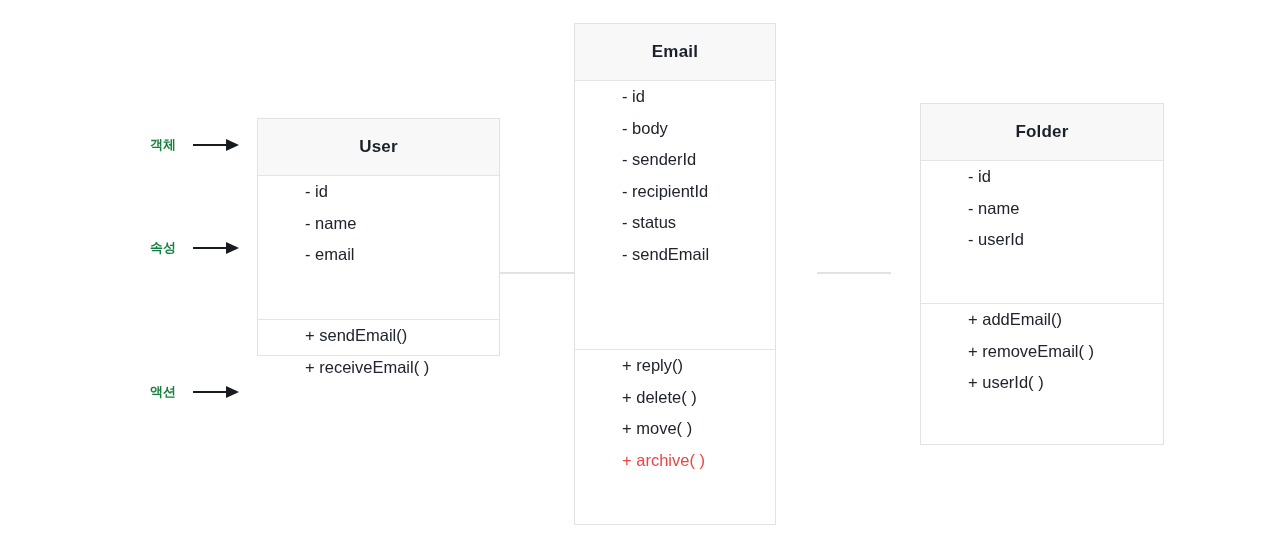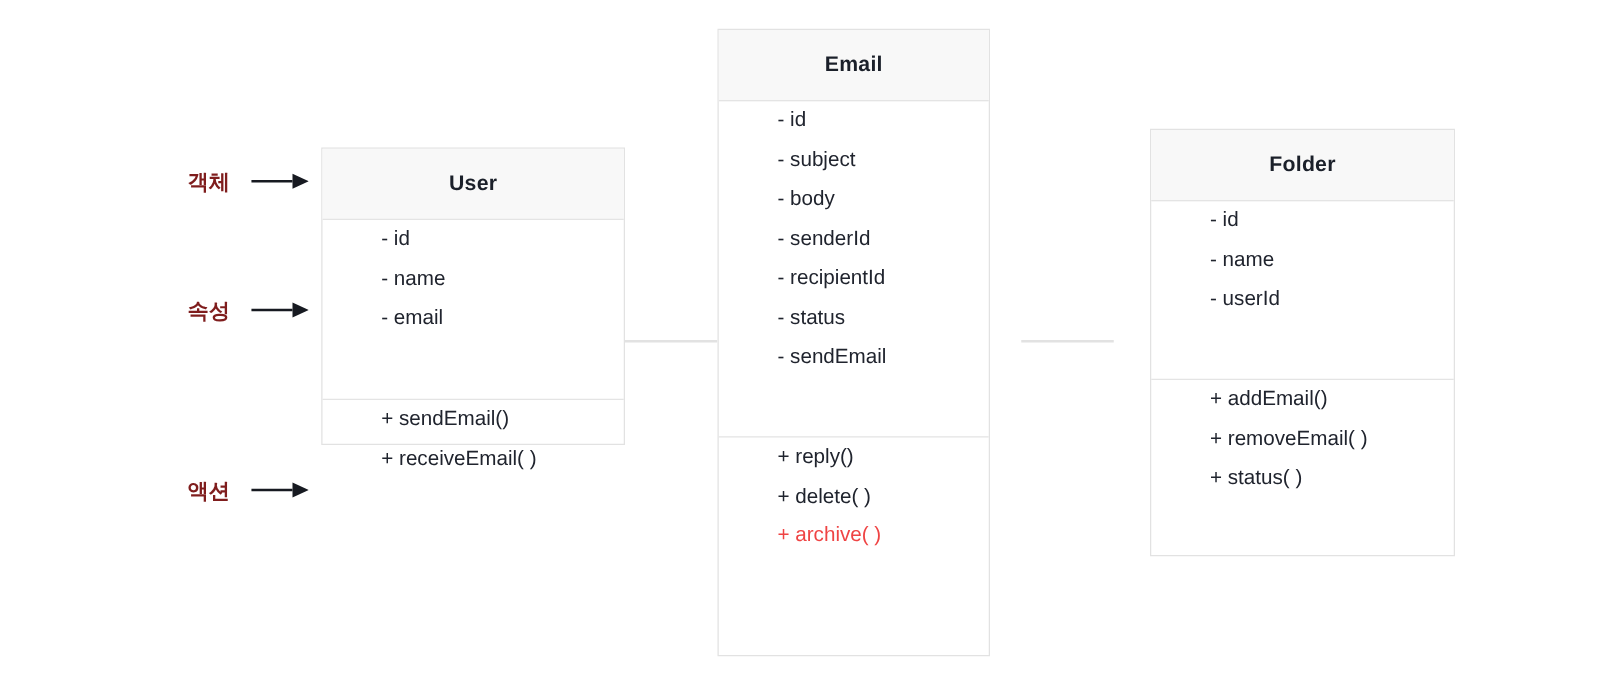--- a/index.html
+++ b/index.html
@@ -19,21 +19,21 @@
 
   
   .class-box {
     position: absolute;
     background: #ffffff;
     border: 1px solid #e2e2e2;
     display: flex;
     flex-direction: column;
   }
   .class-box.user   { left: 257px; top: 118px; width: 243px; height: 238px; }
-  .class-box.email  { left: 574px; top: 23px;  width: 218px; height: 502px; }
+  .class-box.email  { left: 574px; top: 23px;  width: 202px; height: 502px; }
   .class-box.folder { left: 920px; top: 103px; width: 244px; height: 342px; }
 
   .box-title {
     flex: 0 0 57px;
     background: #f8f8f8;
     border-bottom: 1px solid #e4e4e4;
     display: flex;
     align-items: center;
     justify-content: center;
     font-size: 17px;
@@ -64,23 +64,23 @@
     left: 150px;
     height: 24px;
     display: flex;
     align-items: center;
     gap: 17px;
   }
   .legend-item.l1 { top: 133px; }
   .legend-item.l2 { top: 236px; align-items: center; }
   .legend-item.l3 { top: 380px; }
   .legend-label {
-    font-size: 17px;
+    font-size: 13px;
     font-weight: bold;
-    color: #7f1d1d;
+    color: #15803d;
     white-space: nowrap;
   }
   .arrow-svg { display: block; }
 </style>
 </head>
 <body>
 
 <div class="stage">
 
   <div class="connector connector-1"></div>
@@ -118,41 +118,41 @@
     <div class="section methods">
       <div>+ sendEmail()</div>
       <div>+ receiveEmail( )</div>
     </div>
   </div>
 
   <div class="class-box email">
     <div class="box-title">Email</div>
     <div class="section attrs divided">
       <div>- id</div>
-      <div>- subject</div>
       <div>- body</div>
       <div>- senderId</div>
       <div>- recipientId</div>
       <div>- status</div>
       <div>- sendEmail</div>
     </div>
     <div class="section methods">
       <div>+ reply()</div>
       <div>+ delete( )</div>
+      <div>+ move( )</div>
       <div style="color: #ef4444;">+ archive( )</div>
     </div>
   </div>
 
   <div class="class-box folder">
     <div class="box-title">Folder</div>
     <div class="section attrs divided">
       <div>- id</div>
       <div>- name</div>
       <div>- userId</div>
     </div>
     <div class="section methods">
       <div>+ addEmail()</div>
       <div>+ removeEmail( )</div>
-      <div>+ status( )</div>
+      <div>+ userId( )</div>
     </div>
   </div>
 
 </div>
 
 </body></html>

